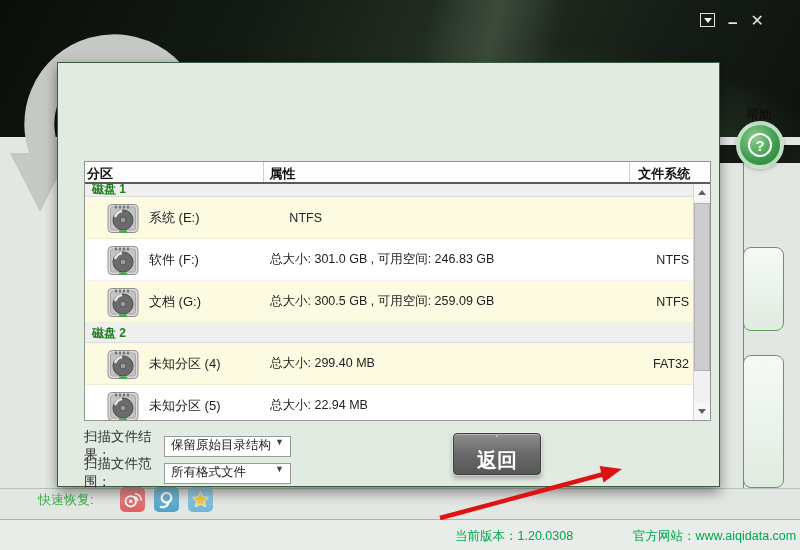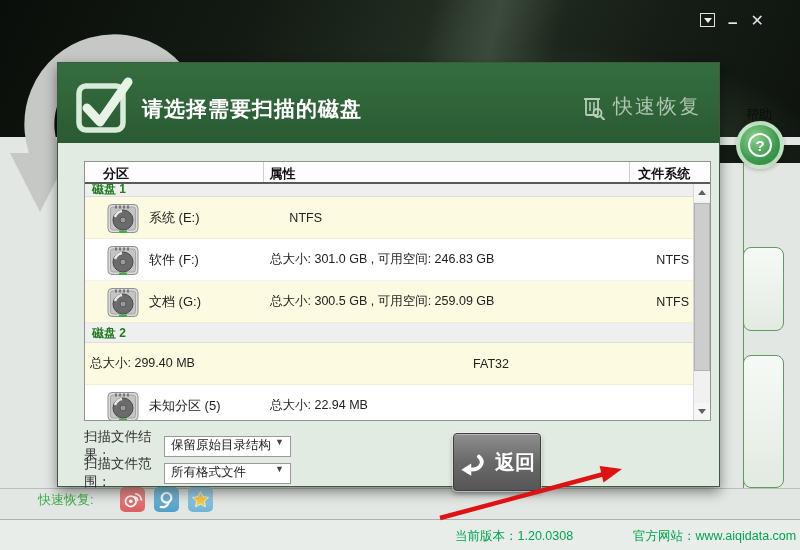--- a/index.html
+++ b/index.html
@@ -49,21 +49,21 @@
   .dlg-header { position:absolute; left:0; top:0; width:100%; height:80px;
     background:linear-gradient(180deg,#356e3e,#2a5a33); }
   .check-icon { position:absolute; left:14px; top:8px; }
   .dlg-title { position:absolute; left:84px; top:32px; color:#fff; font-size:21px; font-weight:bold; letter-spacing:1px; }
   .quick-badge { position:absolute; right:18px; top:30px; display:flex; align-items:center; gap:7px; }
   .quick-badge .q-label { color:rgba(196,215,196,.85); font-size:20px; letter-spacing:2px; }
 
   
   .dtable { position:absolute; left:26px; top:98px; width:627px; height:260px; background:#fff; border:1px solid #8f968f; }
   .thead { display:flex; height:22px; background:#fdfdfd; border-bottom:2px solid #5a5a5a; font-size:13px; font-weight:bold; color:#111; }
-  .thead .h1 { width:180px; padding:3px 0 0 18px; border-right:1px solid #cfcfcf; }
+  .thead .h1 { width:180px; padding:3px 0 0 2px; border-right:1px solid #cfcfcf; }
   .thead .h2 { width:367px; padding:3px 0 0 5px; border-right:1px solid #cfcfcf; }
   .thead .h3 { width:80px; padding:3px 0 0 8px; }
   .tbody { position:absolute; left:0; top:22px; width:608px; height:236px; overflow:hidden; }
   .trow { width:608px; }
   .trow.group { height:20px; background:#efefef; border-bottom:1px solid #ddd; padding:2px 0 0 7px;
     font-size:12px; font-weight:bold; color:#1f7d1f; }
   .trow.group:first-child { height:16px; padding-top:0; }
   .trow.group:first-child span { display:block; margin-top:-3px; }
   .trow.disk { height:42px; display:flex; align-items:center; font-size:12.5px; color:#222; border-bottom:1px solid rgba(0,0,0,.05); cursor:pointer; }
   .trow.disk.hl { background:#fcfbe1; }
@@ -86,22 +86,22 @@
   .opt-row.r1 { top:365px; } .opt-row.r2 { top:392px; }
   .opt-label { font-size:13.5px; color:#333; width:80px; }
   .opt-select { margin-left:0px; width:127px; height:21px; background:#fff; border:1px solid #9a9a9a;
     display:flex; align-items:flex-start; justify-content:space-between; padding:0 6px; font-size:12.5px; color:#222; cursor:pointer; }
   .opt-select .arr { font-size:9px; color:#444; }
 
   
   .btn { position:absolute; display:flex; align-items:center; justify-content:center; gap:10px;
     border-radius:4px; cursor:pointer; color:#fff; font-weight:bold;
     box-shadow:0 0 0 1px rgba(255,255,255,.45), 0 3px 5px rgba(0,0,0,.35), inset 0 1px 0 rgba(255,255,255,.35); }
-  .btn-back { left:395px; top:370px; width:88px; height:58px; font-size:20px;
-    background:linear-gradient(180deg,#8f8f8f,#6a6a6a 48%,#565656); border:1px solid #3e3e3e; }
+  .btn-back { left:395px; top:370px; width:88px; height:42px; font-size:20px;
+    background:linear-gradient(180deg,#8f8f8f,#6a6a6a 48%,#565656); border:1px solid #3e3e3e;flex-direction:column; }
   .btn-scan { left:513px; top:367px; width:148px; height:47px; font-size:20px; letter-spacing:1px;
     background:linear-gradient(180deg,#6cc13f,#45a223 48%,#2f8b12); border:1px solid #1d6c0a; }
 
   
   .share-label { position:absolute; left:38px; top:491px; font-size:13px; color:#3fae49; z-index:2; }
   .sicon { position:absolute; top:487px; width:25px; height:25px; border-radius:5px; display:flex; align-items:center; justify-content:center; cursor:pointer; z-index:2; }
   .sicon.weibo { left:120px; background:linear-gradient(180deg,#ef9090,#d96060); }
   .sicon.tqq { left:154px; background:linear-gradient(180deg,#7fc2de,#4f9fc8); }
   .sicon.qzone { left:188px; background:linear-gradient(180deg,#a5d3e8,#6fb4d6); }
   .statusbar { position:absolute; left:0; top:519px; width:800px; height:31px; background:#e9ede9; border-top:1px solid #aab2aa; z-index:2; }
@@ -135,37 +135,20 @@
   <div class="help-btn">
     <div class="help-q">?</div>
   </div>
 
   <div class="vline"></div>
   <div class="side-panel p1"></div>
   <div class="side-panel p2"></div>
   <div class="hline-488"></div>
 
   <div class="dialog">
-    <div class="dlg-header">
-      <svg class="check-icon" width="62" height="64" viewBox="0 0 62 64">
-        <rect x="7" y="15" width="44" height="44" rx="7" fill="none" stroke="#d9ecd9" stroke-width="5.5"></rect>
-        <path d="M15 37 L28 51 L56 11" fill="none" stroke="#e6f3e6" stroke-width="9" stroke-linecap="round" stroke-linejoin="round"></path>
-      </svg>
-      <div class="dlg-title">请选择需要扫描的磁盘</div>
-      <div class="quick-badge">
-        <svg width="26" height="26" viewBox="0 0 26 26">
-          <path d="M4 5 H20" stroke="#b9cdb9" stroke-width="1.8" fill="none"></path>
-          <rect x="6" y="5" width="12" height="16" rx="1" fill="none" stroke="#b9cdb9" stroke-width="1.8"></rect>
-          <path d="M10 8 V17 M14 8 V17" stroke="#b9cdb9" stroke-width="1.5" fill="none"></path>
-          <circle cx="17.5" cy="19" r="4" fill="none" stroke="#b9cdb9" stroke-width="1.8"></circle>
-          <path d="M20.5 22 L24 25.5" stroke="#b9cdb9" stroke-width="2" stroke-linecap="round"></path>
-        </svg>
-        <span class="q-label">快速恢复</span>
-      </div>
-    </div>
 
     <div class="dtable">
       <div class="thead">
         <div class="h1">分区</div>
         <div class="h2">属性</div>
         <div class="h3">文件系统</div>
       </div>
       <div class="tbody">
           <div class="trow group">
             <span>磁盘 1</span>
@@ -221,20 +204,35 @@
                   <circle cx="17" cy="19" r="3" fill="#9a9a9a" stroke="#555"></circle>
                   <rect x="13" y="29.5" width="8" height="2.5" rx="1" fill="#3fae3f"></rect>
                 </svg></span>
               <span class="dname">文档 (G:)</span>
             </div>
             <div class="c2">总大小: 300.5 GB , 可用空间: 259.09 GB</div>
             <div class="c3">NTFS</div>
           </div>
           <div class="trow group"><span>磁盘 2</span></div>
           <div class="trow disk hl">
+            <div class="c1">
+              <span class="dicon"><svg width="34" height="34" viewBox="0 0 34 34">
+                  <rect x="2" y="3.5" width="30" height="28" rx="4" fill="#dcdcdc" stroke="#909090"></rect>
+                  <rect x="4.5" y="6" width="25" height="23" rx="2.5" fill="#c4c4c4" stroke="#a5a5a5"></rect>
+                  <rect x="9" y="4.5" width="2" height="3" fill="#777"></rect>
+                  <rect x="13" y="4.5" width="2" height="3" fill="#777"></rect>
+                  <rect x="17" y="4.5" width="2" height="3" fill="#777"></rect>
+                  <rect x="21" y="4.5" width="2" height="3" fill="#777"></rect>
+                  <circle cx="17" cy="19" r="10" fill="#6b6b6b" stroke="#4a4a4a"></circle>
+                  <path d="M9 16 a9 9 0 0 1 7 -6" stroke="#e8e8e8" stroke-width="2.5" fill="none"></path>
+                  <circle cx="17" cy="19" r="3" fill="#9a9a9a" stroke="#555"></circle>
+                  <rect x="13" y="29.5" width="8" height="2.5" rx="1" fill="#3fae3f"></rect>
+                </svg></span>
+              <span class="dname">未知分区 (4)</span>
+            </div>
             <div class="c2">总大小: 299.40 MB</div>
             <div class="c3">FAT32</div>
           </div>
           <div class="trow disk">
             <div class="c1">
               <span class="dicon"><svg width="34" height="34" viewBox="0 0 34 34">
                   <rect x="2" y="3.5" width="30" height="28" rx="4" fill="#dcdcdc" stroke="#909090"></rect>
                   <rect x="4.5" y="6" width="25" height="23" rx="2.5" fill="#c4c4c4" stroke="#a5a5a5"></rect>
                   <rect x="9" y="4.5" width="2" height="3" fill="#777"></rect>
                   <rect x="13" y="4.5" width="2" height="3" fill="#777"></rect>

